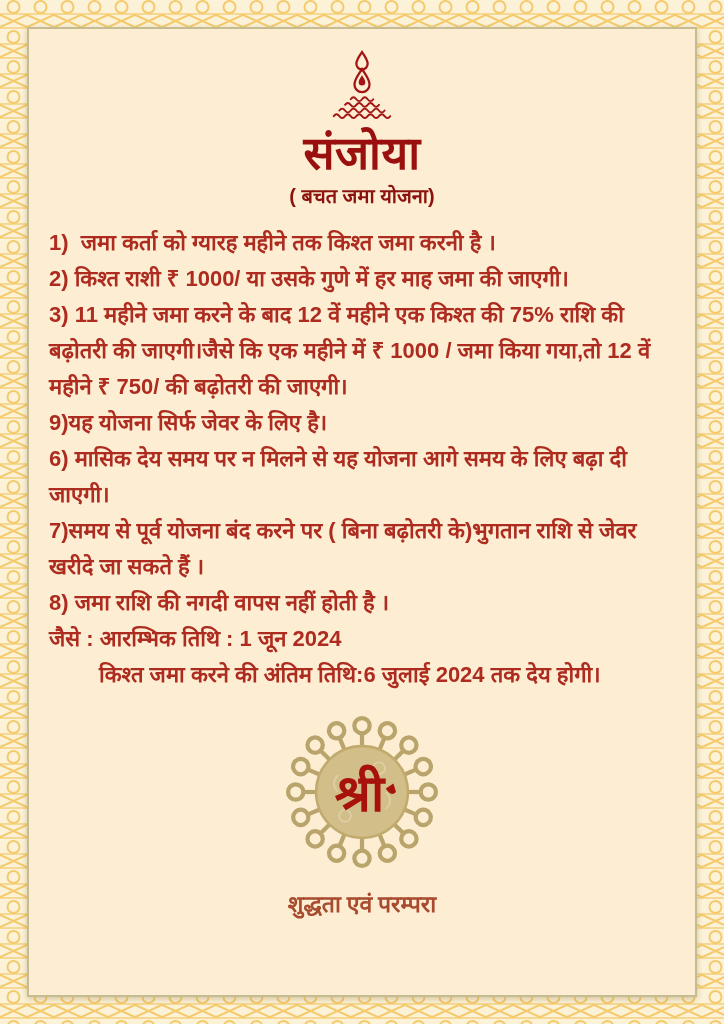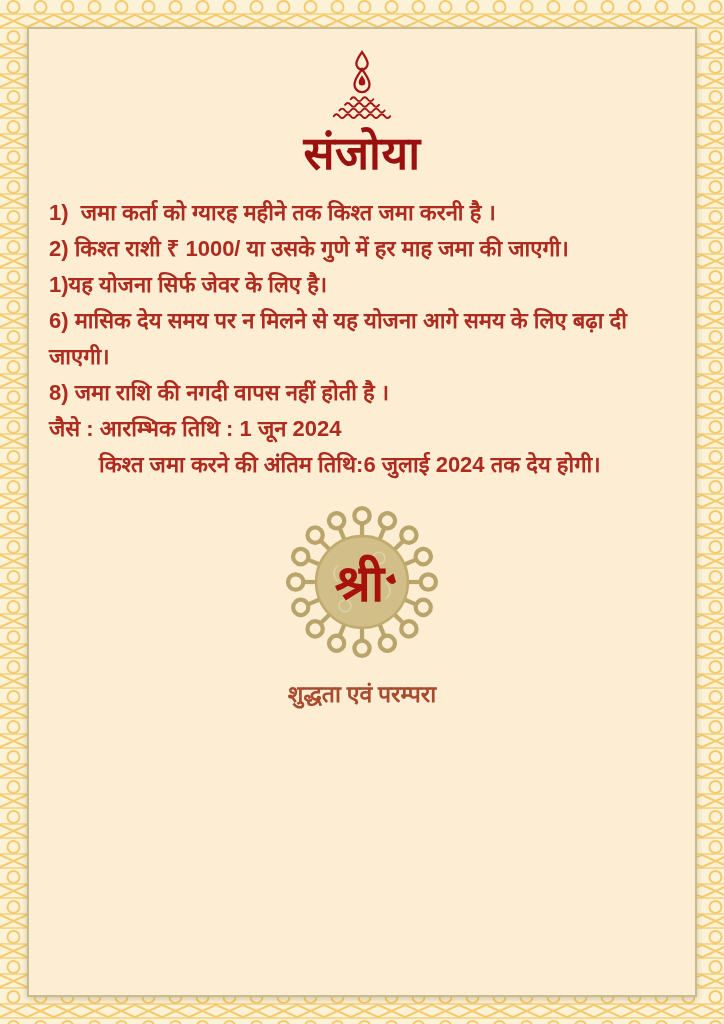--- a/index.html
+++ b/index.html
@@ -99,27 +99,30 @@
           <path d="M35 3 C31.5 8.5 29 11.5 29 15.5 a6 6 0 0 0 12 0 C41 11.5 38.5 8.5 35 3 Z"></path>
           <path d="M35 21 C30.5 28 27 32 27 37.5 a8 8 0 0 0 16 0 C43 32 39.5 28 35 21 Z"></path>
           <path d="M35 27.5 C33 30.5 31.5 32.5 31.5 35 a3.5 3.5 0 0 0 7 0 C38.5 32.5 37 30.5 35 27.5 Z" fill="#a31414" stroke="none"></path>
           <path d="M23 53 q3 -4 6 0 t6 0 t6 0 t6 0" stroke-width="2"></path>
           <path d="M17 59 q3 -4 6 0 t6 0 t6 0 t6 0 t6 0 t6 0" stroke-width="2"></path>
           <path d="M11 65 q3 -4 6 0 t6 0 t6 0 t6 0 t6 0 t6 0 t6 0 t6 0" stroke-width="2"></path>
           <path d="M5 71 q3 -4 6 0 t6 0 t6 0 t6 0 t6 0 t6 0 t6 0 t6 0 t6 0 t6 0" stroke-width="2"></path>
         </g>
       </svg>
       <h1 class="page-title">संजोया</h1>
+      <div class="page-subtitle">( बचत जमा योजना)</div>
     </div>
 
     <div class="rules">
       <p>1)  जमा कर्ता को ग्यारह महीने तक किश्त जमा करनी है ।</p>
       <p>2) किश्त राशी ₹ 1000/ या उसके गुणे में हर माह जमा की जाएगी।</p>
-      <p>1)यह योजना सिर्फ जेवर के लिए है।</p>
+      <p>3) 11 महीने जमा करने के बाद 12 वें महीने एक किश्त की 75% राशि की बढ़ोतरी की जाएगी।जैसे कि एक महीने में ₹ 1000 / जमा किया गया,तो 12 वें महीने ₹ 750/ की बढ़ोतरी की जाएगी।</p>
+      <p>9)यह योजना सिर्फ जेवर के लिए है।</p>
       <p>6) मासिक देय समय पर न मिलने से यह योजना आगे समय के लिए बढ़ा दी जाएगी।</p>
+      <p>7)समय से पूर्व योजना बंद करने पर ( बिना बढ़ोतरी के)भुगतान राशि से जेवर खरीदे जा सकते हैं ।</p>
       <p>8) जमा राशि की नगदी वापस नहीं होती है ।</p>
       <div class="example">
         <p>जैसे : आरम्भिक तिथि : 1 जून 2024</p>
         <p class="ind2">किश्त जमा करने की अंतिम तिथि:6 जुलाई 2024 तक देय होगी।</p>
       </div>
     </div>
 
     <div class="logo-block">
       <svg width="170" height="170" viewBox="0 0 200 200" xmlns="http://www.w3.org/2000/svg">
         <g fill="none" stroke="#b9a46b" stroke-width="5">

